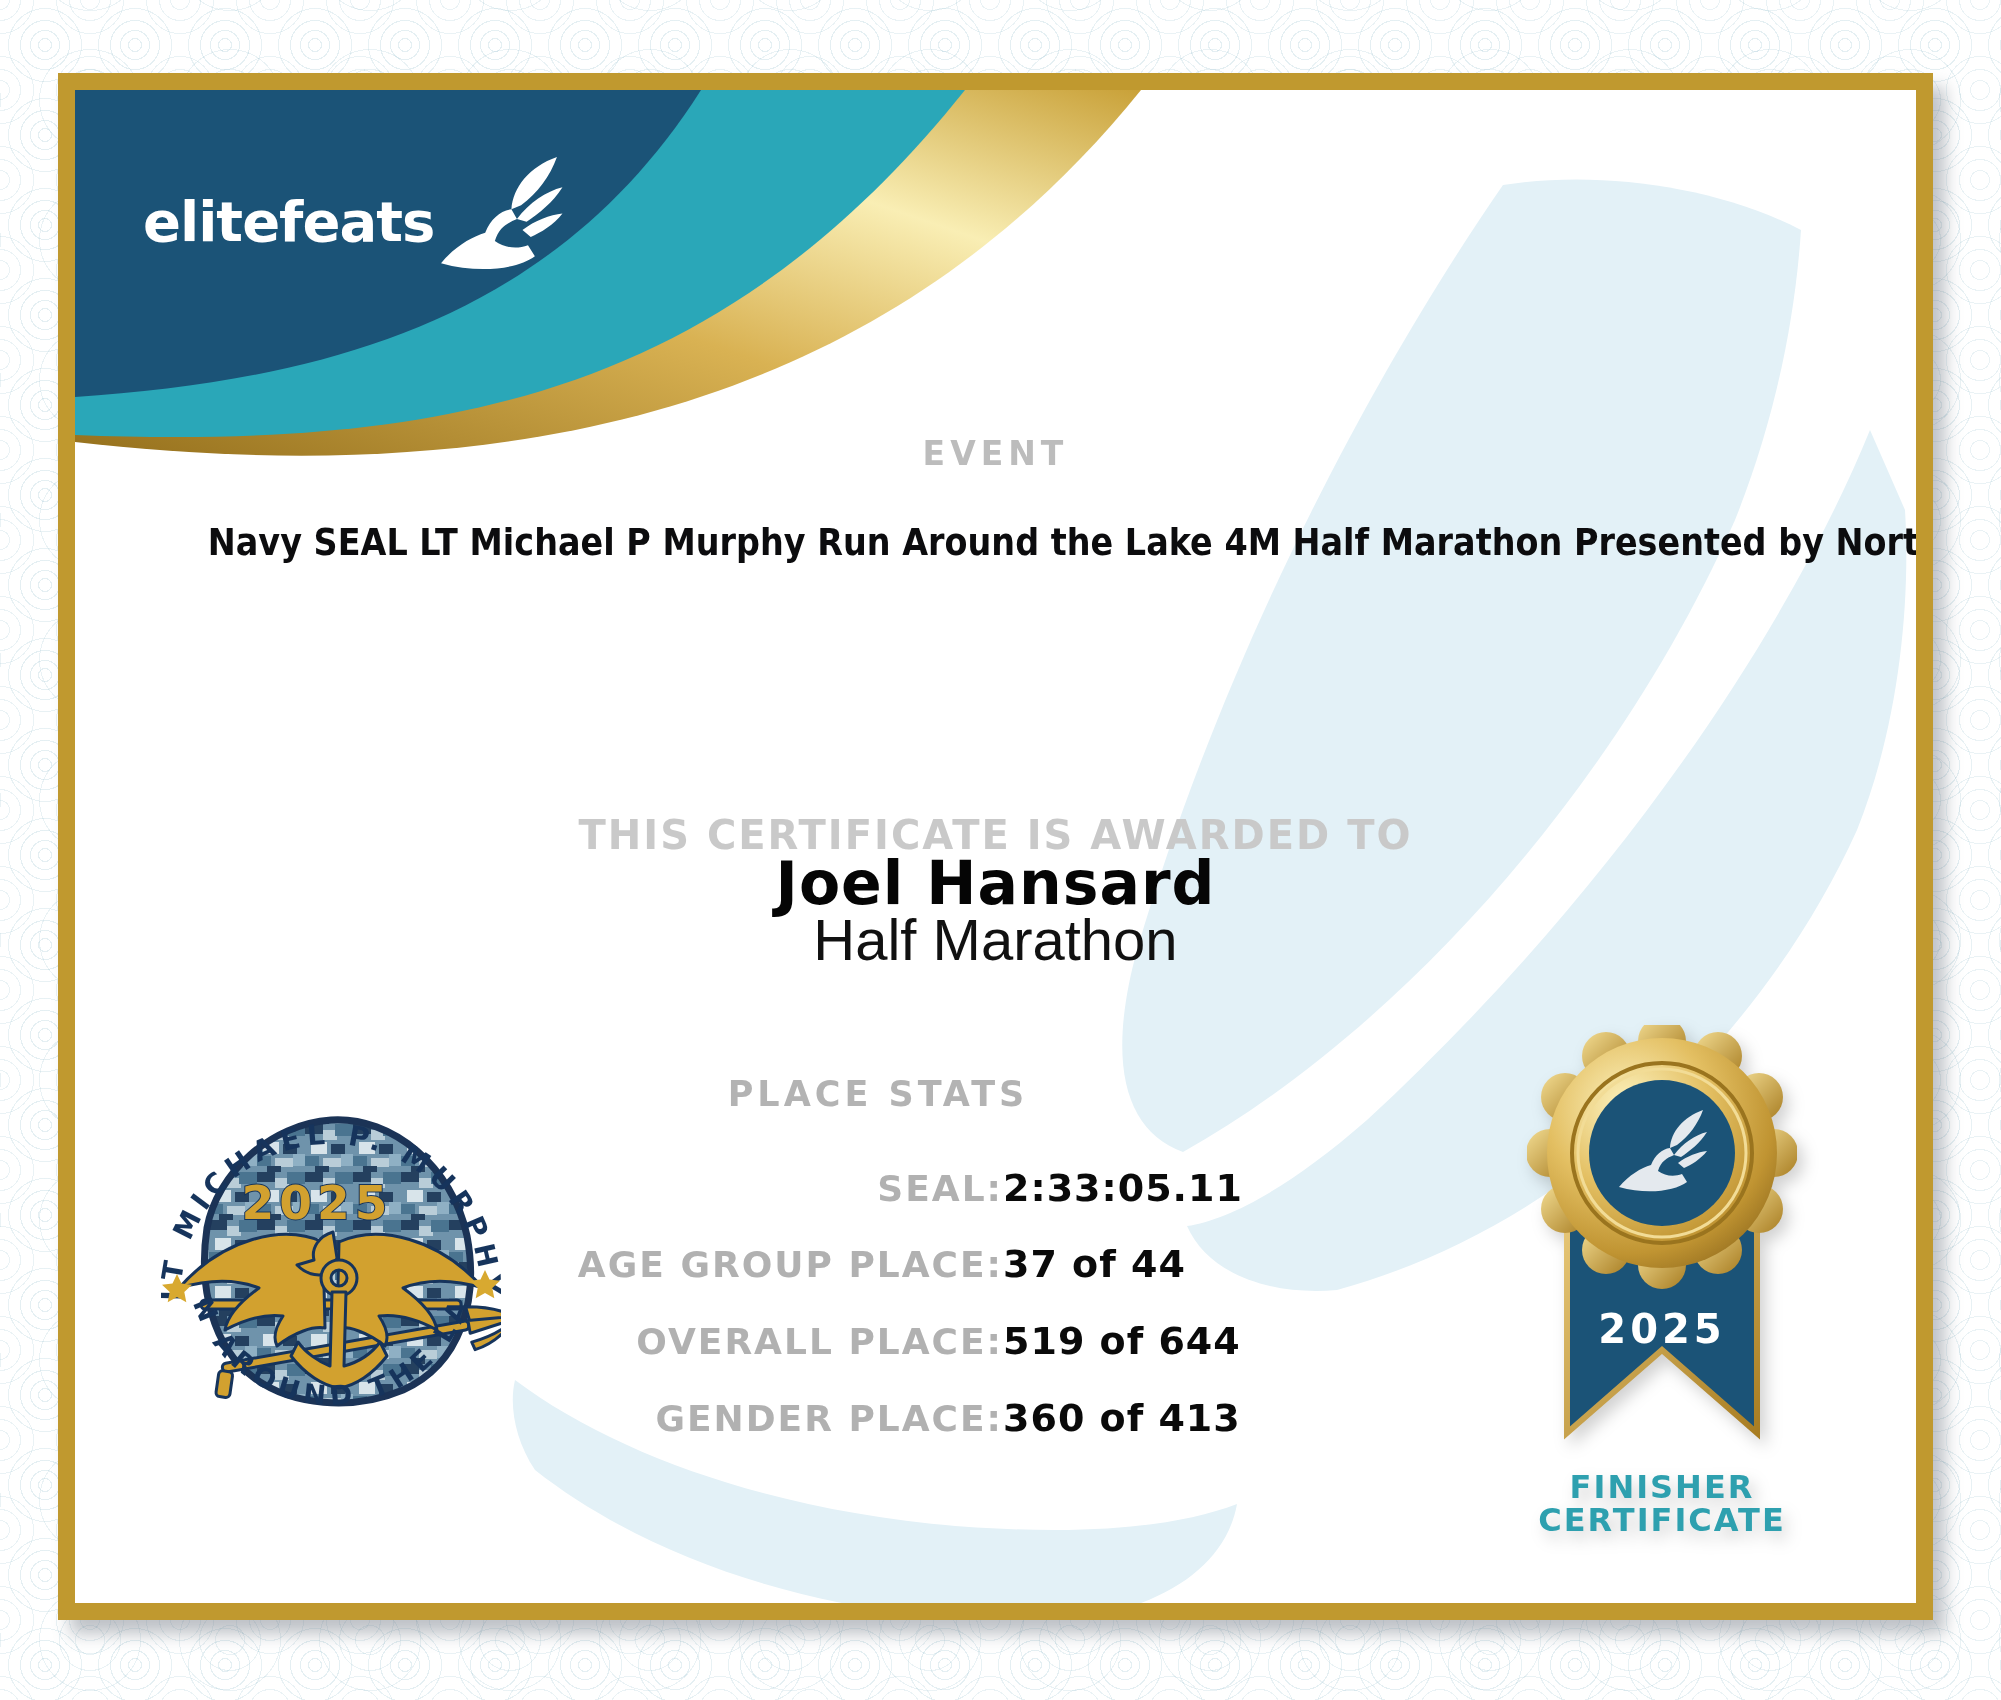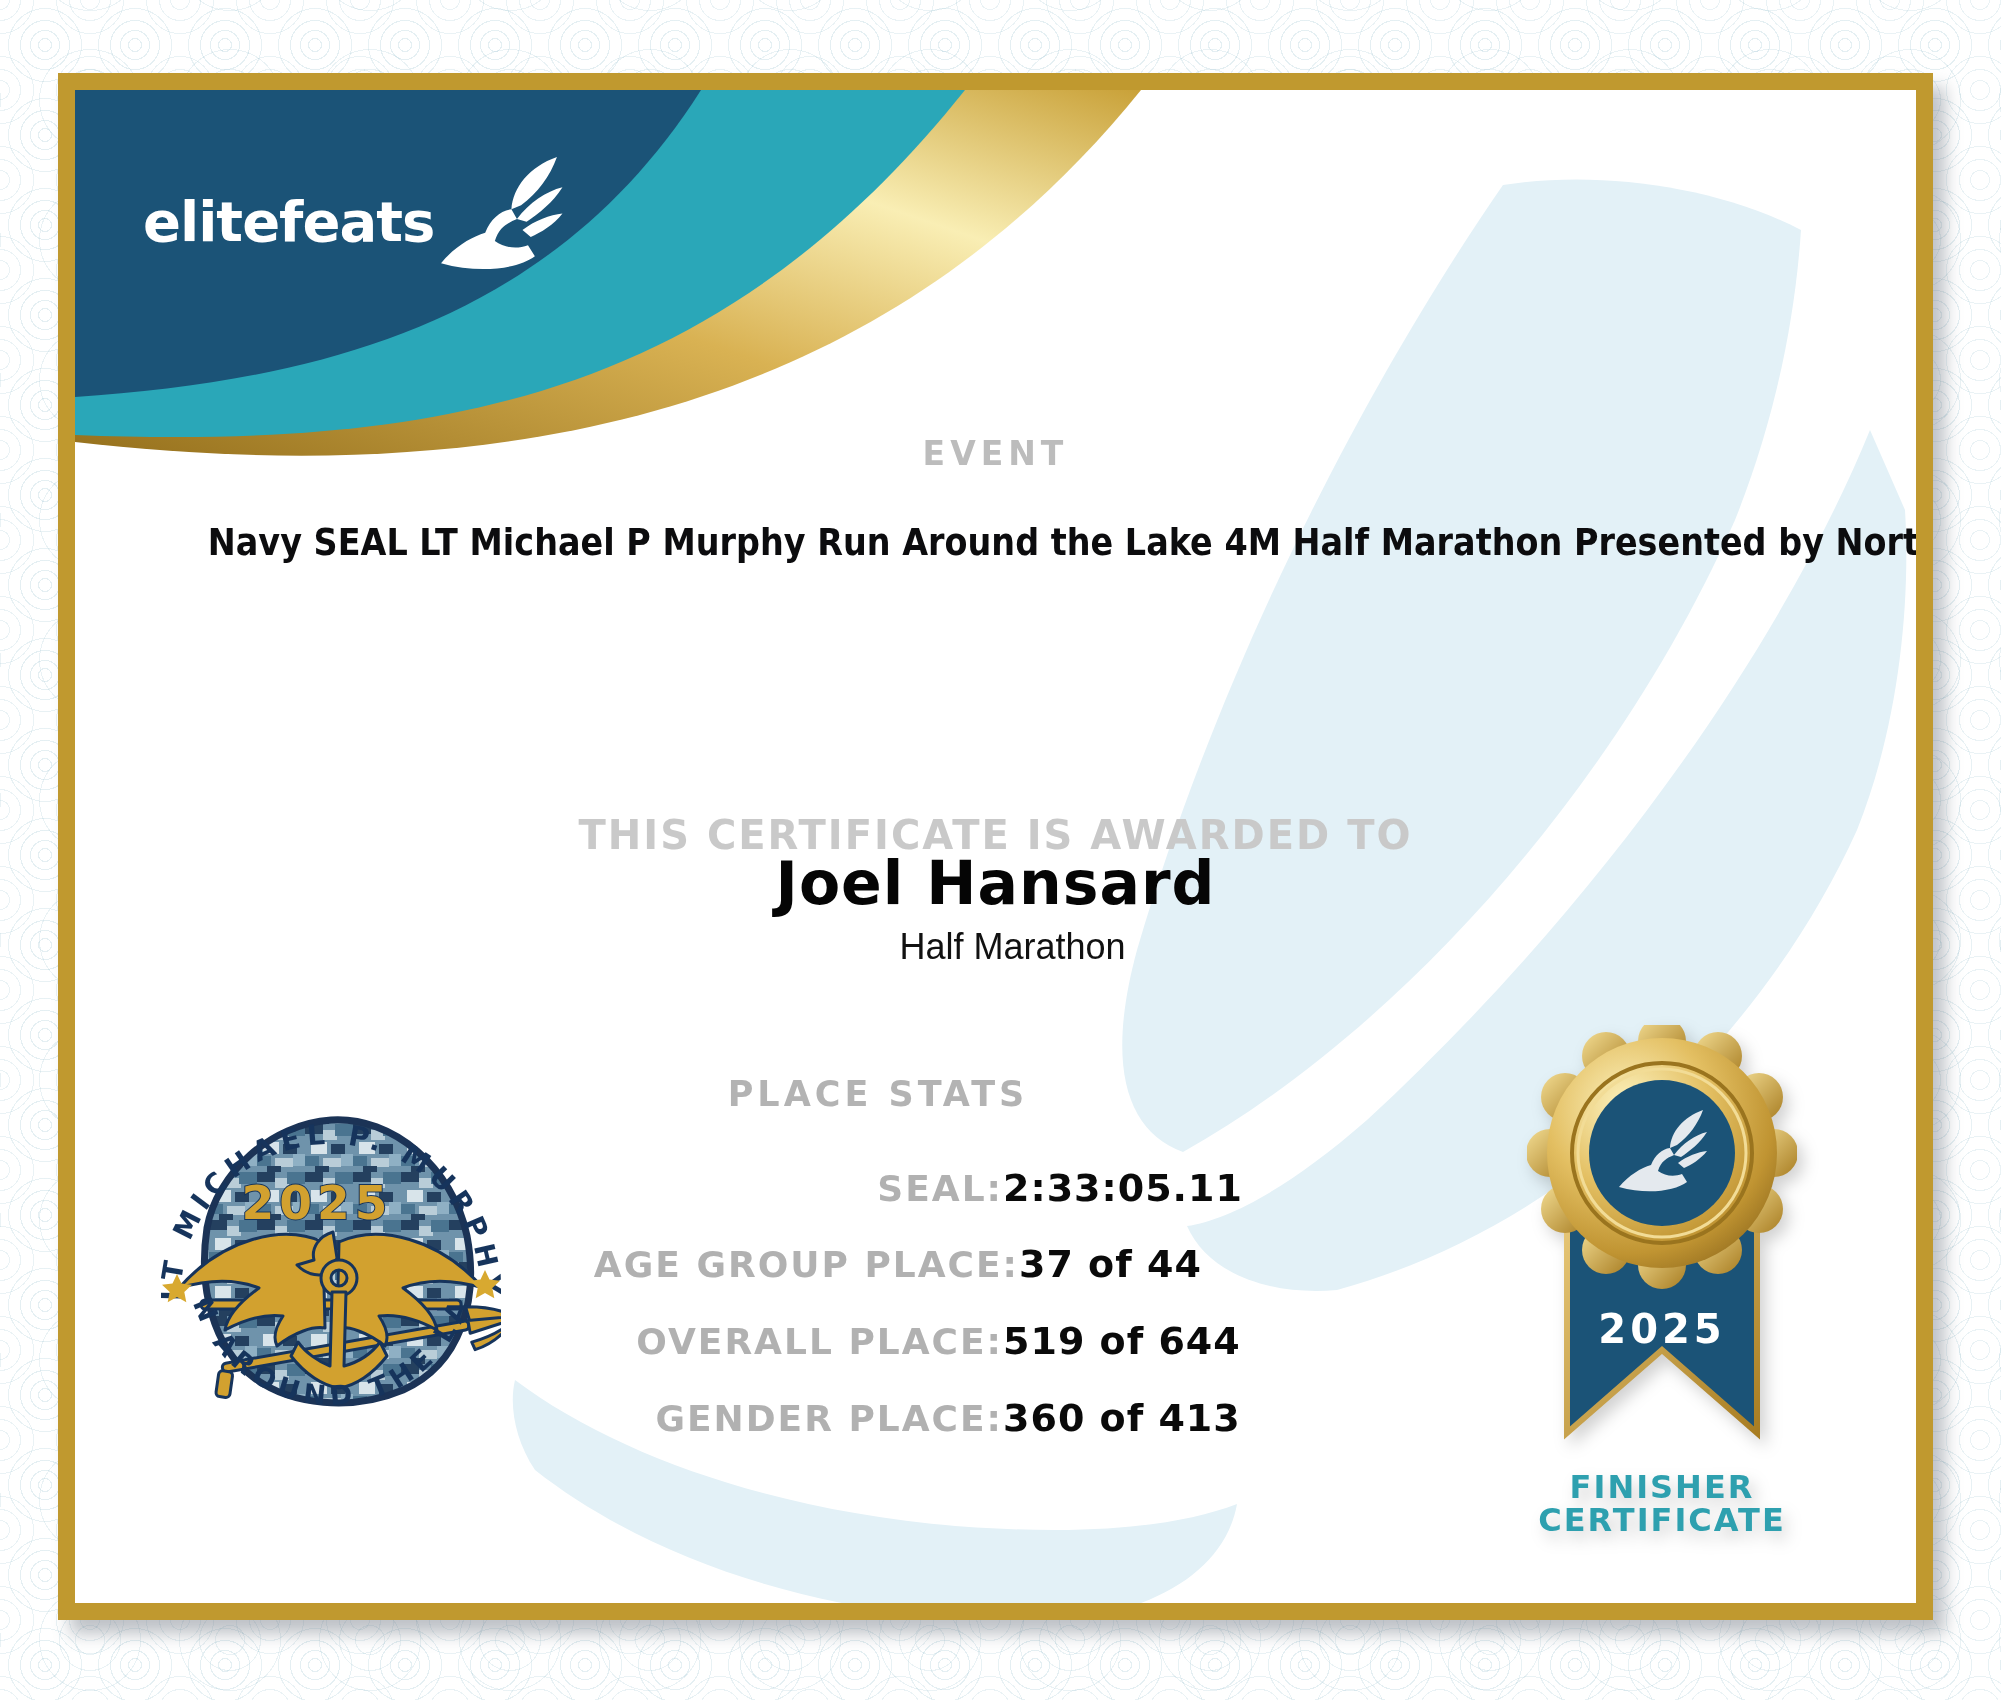--- a/index.html
+++ b/index.html
@@ -31,27 +31,27 @@
   .brand-icon{width:142px;height:138px;margin-left:-6px;color:#ffffff;}
   .centered{position:absolute;left:0;width:100%;text-align:center;z-index:1;}
   .event-label{top:344px;font-size:33px;font-weight:bold;letter-spacing:5px;color:#bcbcbc;}
   .event-title{top:430px;white-space:nowrap;}
   .event-title span{
     display:inline-block;transform:scaleX(.88);transform-origin:center;
     font-size:38px;font-weight:bold;color:#0c0c0e;white-space:nowrap;
   }
   .awarded-label{top:722px;font-size:40px;font-weight:bold;letter-spacing:2px;color:#c9c9c9;}
   .runner-name{top:758px;font-size:60px;font-weight:bold;color:#050505;letter-spacing:1px;}
-  .race-name{top:836px;font-size:36px;font-family:"Liberation Sans",sans-serif;color:#111111;padding-left:17px;}
+  .race-name{top:816px;font-size:58px;font-family:"Liberation Sans",sans-serif;color:#111111;}
   .stats-label{position:absolute;left:553px;width:500px;top:984px;text-align:center;z-index:1;
     font-size:35px;font-weight:bold;letter-spacing:4px;color:#b3b3b3;}
   .stat-row{position:absolute;left:0;width:100%;display:flex;align-items:baseline;z-index:1;line-height:44px;}
   .stat-row .lbl{flex:0 0 928px;text-align:right;font-size:36px;font-weight:bold;letter-spacing:2px;color:#b1b1b1;}
   .stat-row .val{font-size:38px;font-weight:bold;color:#0a0a0a;letter-spacing:1px;}
-  .row-0{top:1076px;} .row-1{top:1152px;padding-left:16px;} .row-2{top:1229px;} .row-3{top:1306px;}
+  .row-0{top:1076px;} .row-1{top:1152px;} .row-2{top:1229px;} .row-3{top:1306px;}
   .event-logo{position:absolute;left:86px;top:986px;z-index:1;}
   .badge{position:absolute;left:1452px;top:935px;width:270px;z-index:1;text-align:center;
     filter:drop-shadow(6px 8px 8px rgba(0,0,0,.18));}
   .badge-caption{margin-top:12px;font-size:32px;font-weight:bold;letter-spacing:2px;color:#2ea0af;line-height:33px;}
 </style>
 </head>
 <body>
 
 <svg width="0" height="0" style="position:absolute">
   <defs>

